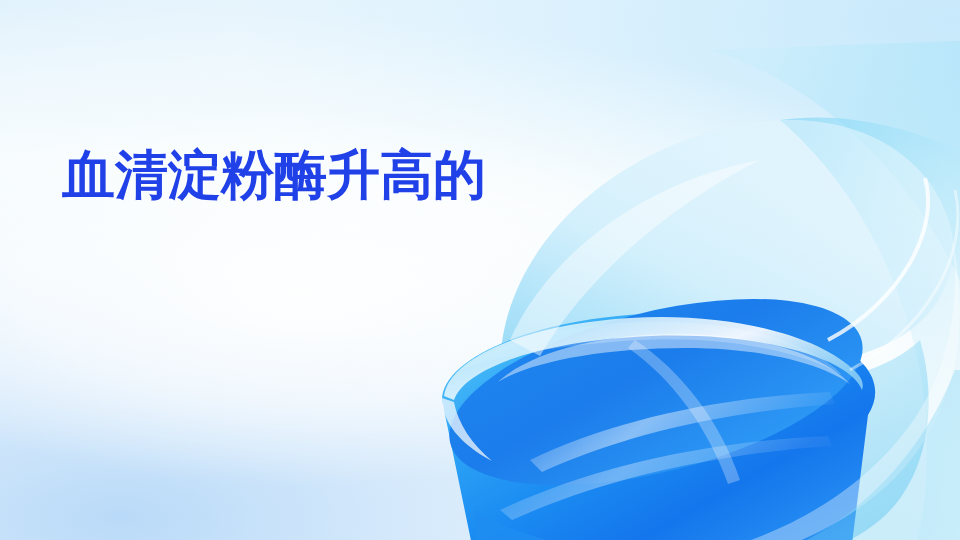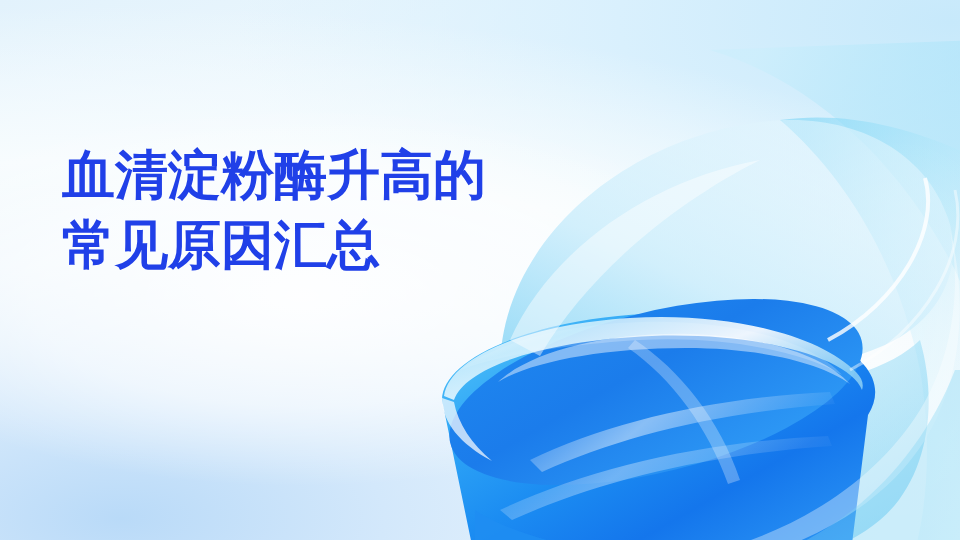--- a/index.html
+++ b/index.html
@@ -205,16 +205,15 @@
         <path d="M 130 300 C 170 210 270 140 380 120 C 300 160 210 230 160 316 Z" fill="#ffffff" opacity="0.45"></path>
 
         <path d="M 95 470 C 140 500 230 520 320 516 L 330 520 L 95 520 Z" fill="#1f8df2" opacity="0.85"></path>
 
       </g>
     </svg>
   </div>
 
   <div class="title-block">
     <div class="title-line">血清淀粉酶升高的</div>
-    <div class="title-line">常见原因汇总</div>
   </div>
 
 </div>
 
 </body></html>

